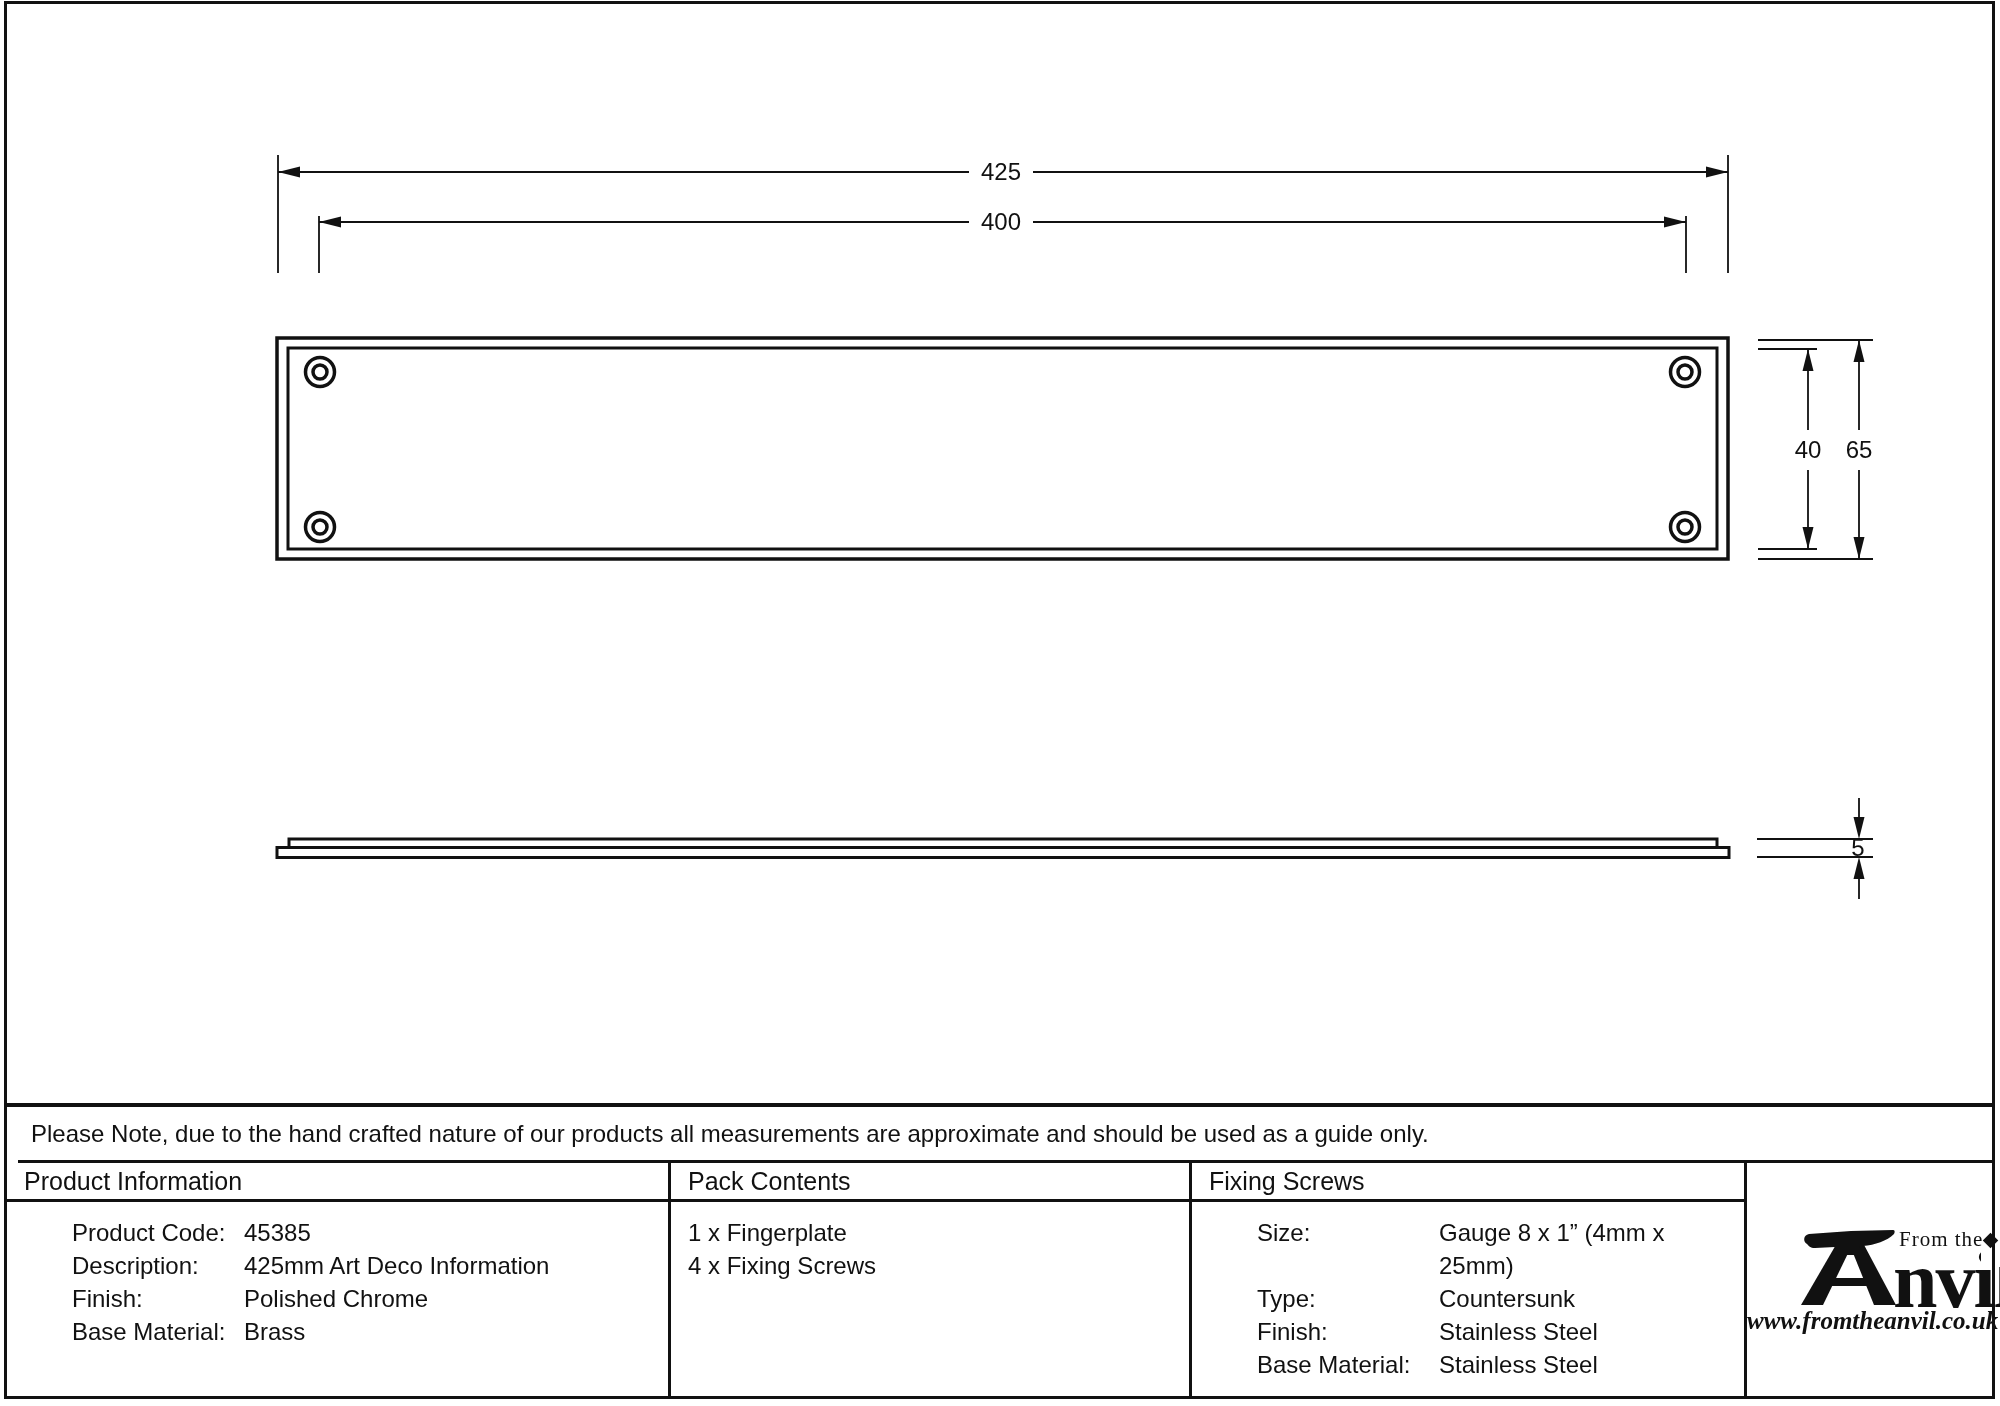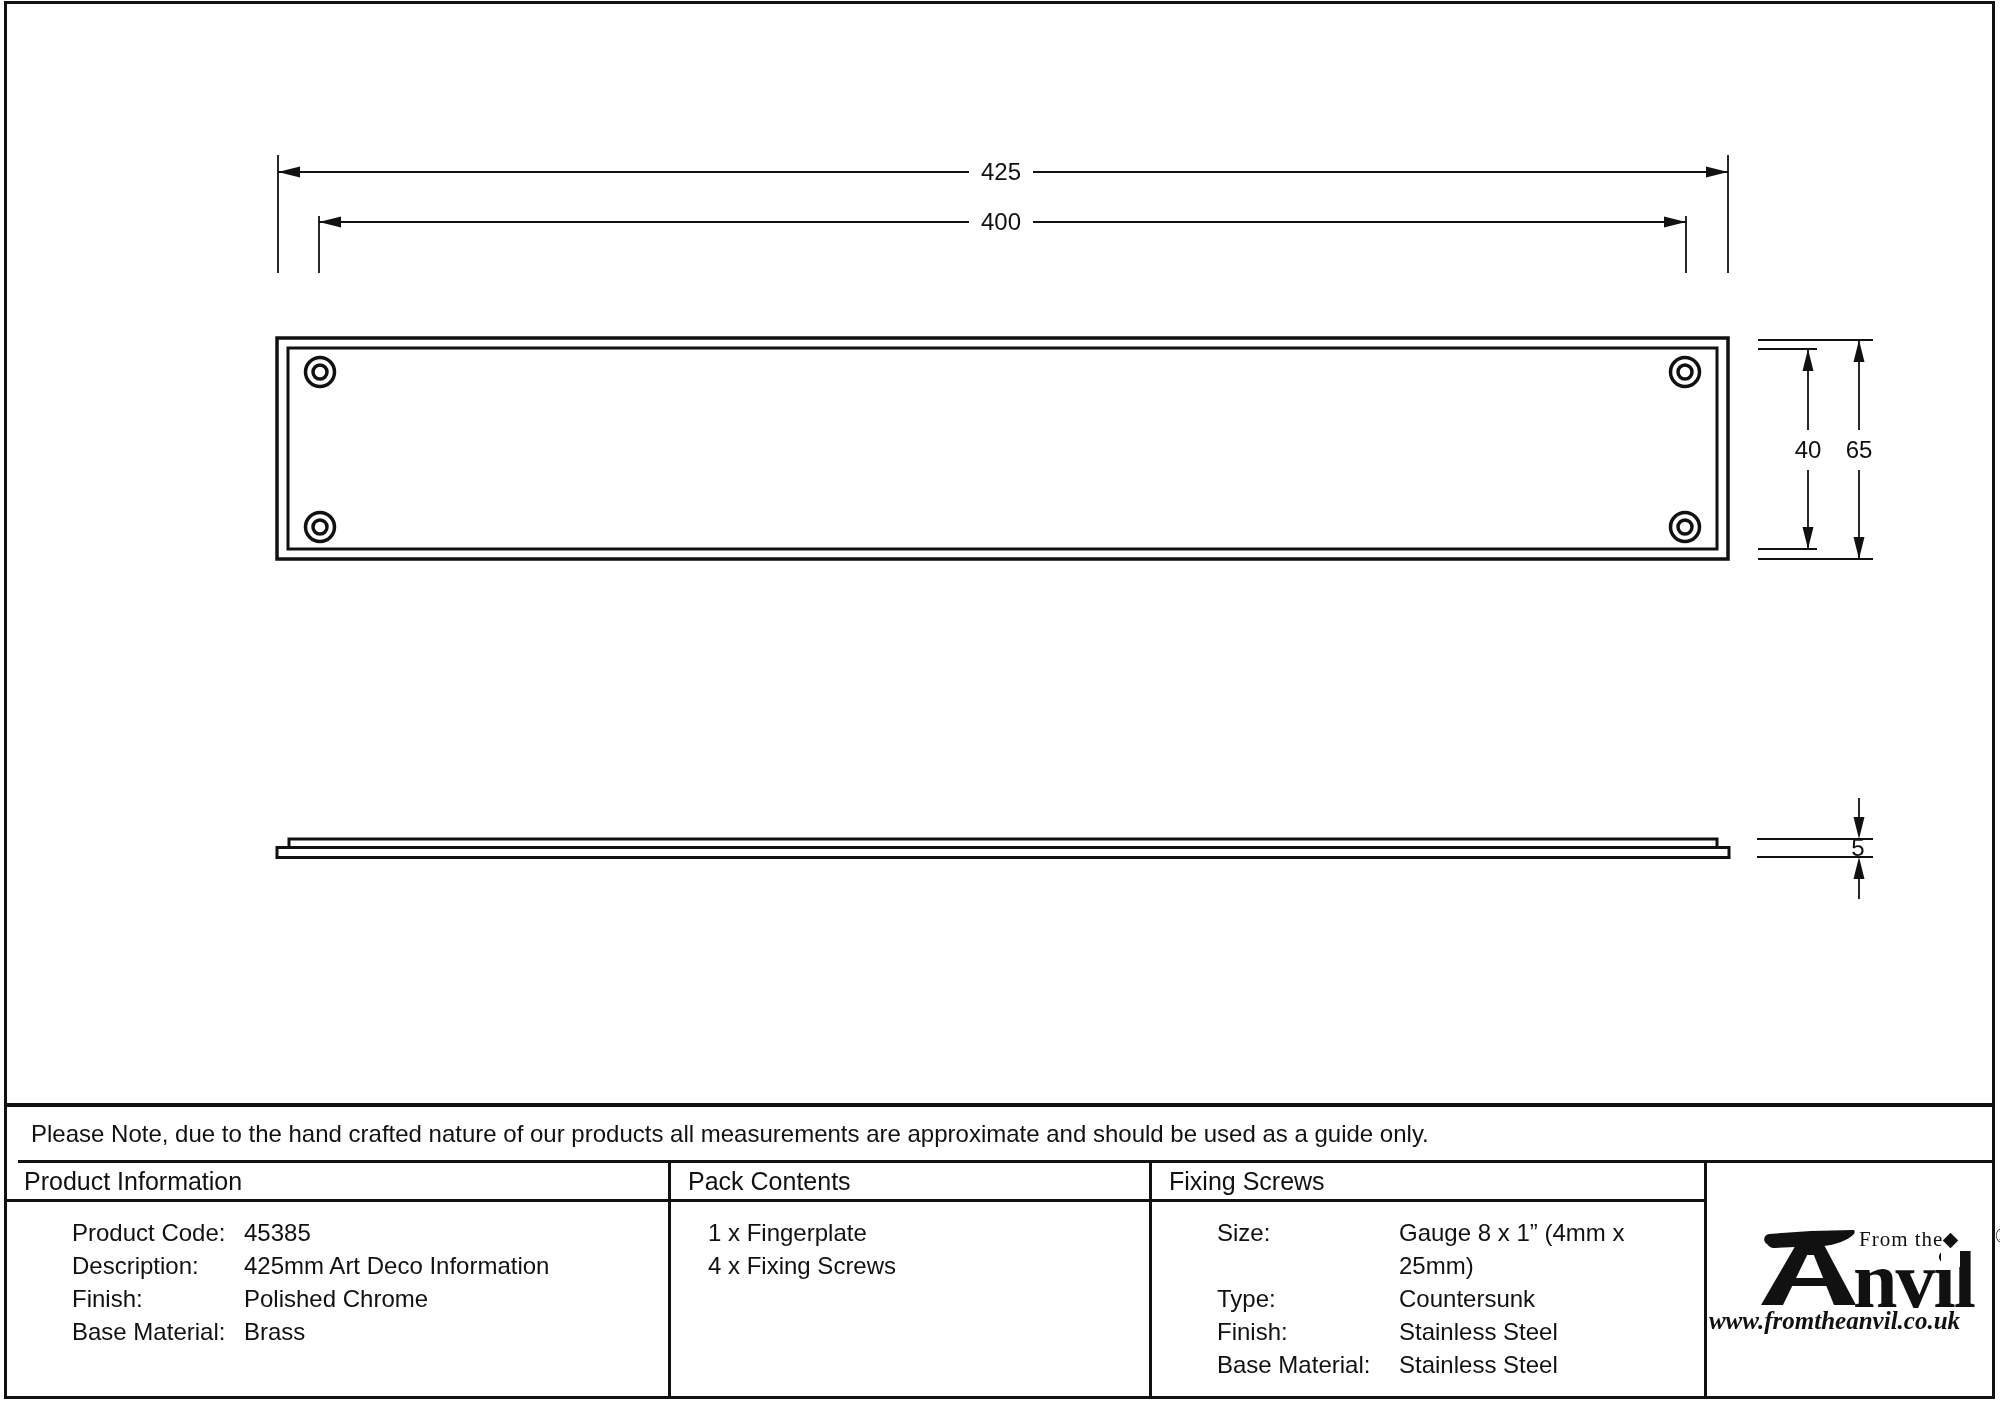--- a/index.html
+++ b/index.html
@@ -21,32 +21,32 @@
     position:absolute; left:7px; right:8px; top:1103px; bottom:10px;
     border-top:4px solid #111; display:flex; flex-direction:column; z-index:2; background:#fff;
   }
   .note-bar {
     height:56px; border-bottom:3px solid #111;
     display:flex; align-items:center; padding-left:13px; font-size:24px;margin-left:11px;
   }
   .info-table { flex:1; display:flex; min-height:0; }
   .col { position:relative; }
   .col-product { width:661px; }
-  .col-pack   { width:481px; border-left:3px solid #111; }
+  .col-pack   { width:521px; border-left:3px solid #111; }
   .col-screws { width:555px; border-left:3px solid #111; }
   .col-logo   { flex:1; border-left:3px solid #111; position:relative; }
   .col-header {
     height:39px; display:flex; align-items:center;
     padding-left:17px; font-size:25px; border-bottom:3px solid #111;
   }
   .col-body { padding:14px 10px 0 17px; font-size:24px; }
   .info-row { display:flex; line-height:33px; }
   .info-label { width:172px; flex:none;margin-left:48px; }
   .col-screws .info-label { width:182px; }
-  .pack-item { line-height:33px;margin-left:20px; }
+  .pack-item { line-height:33px; }
 
   
   .logo-box { position:absolute; inset:0; font-family:"Liberation Serif", serif; }
   .anvil-a { position:absolute; left:54px; top:66px; width:95px; height:76px; }
   .from-the { position:absolute; left:152px; top:64px; font-size:21px; letter-spacing:1px; }
   .anvil-word-wrap {
     position:absolute; left:146px; top:77px;
     font-size:80px; line-height:80px; font-weight:bold; letter-spacing:-2px;
   }
   .i-cover { position:absolute; left:88px; top:11px; width:19px; height:16px; background:#fff; }

